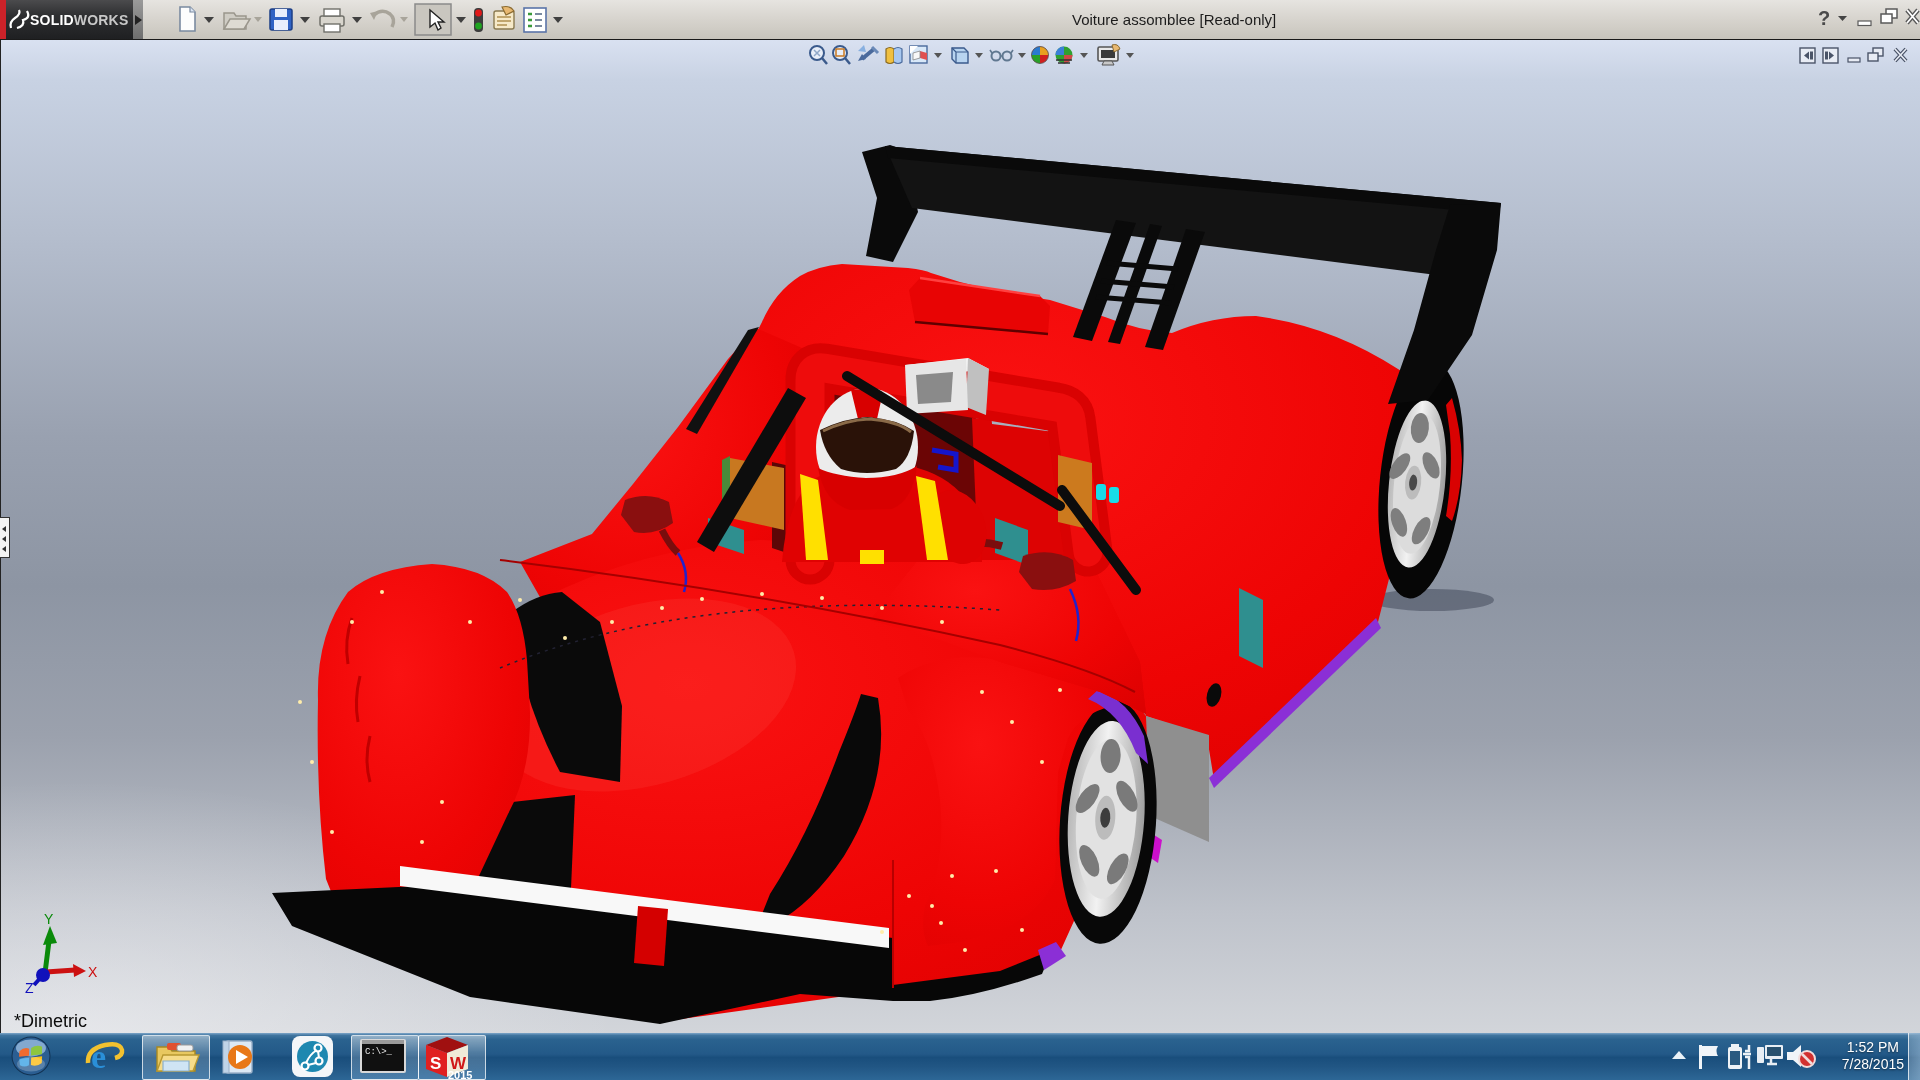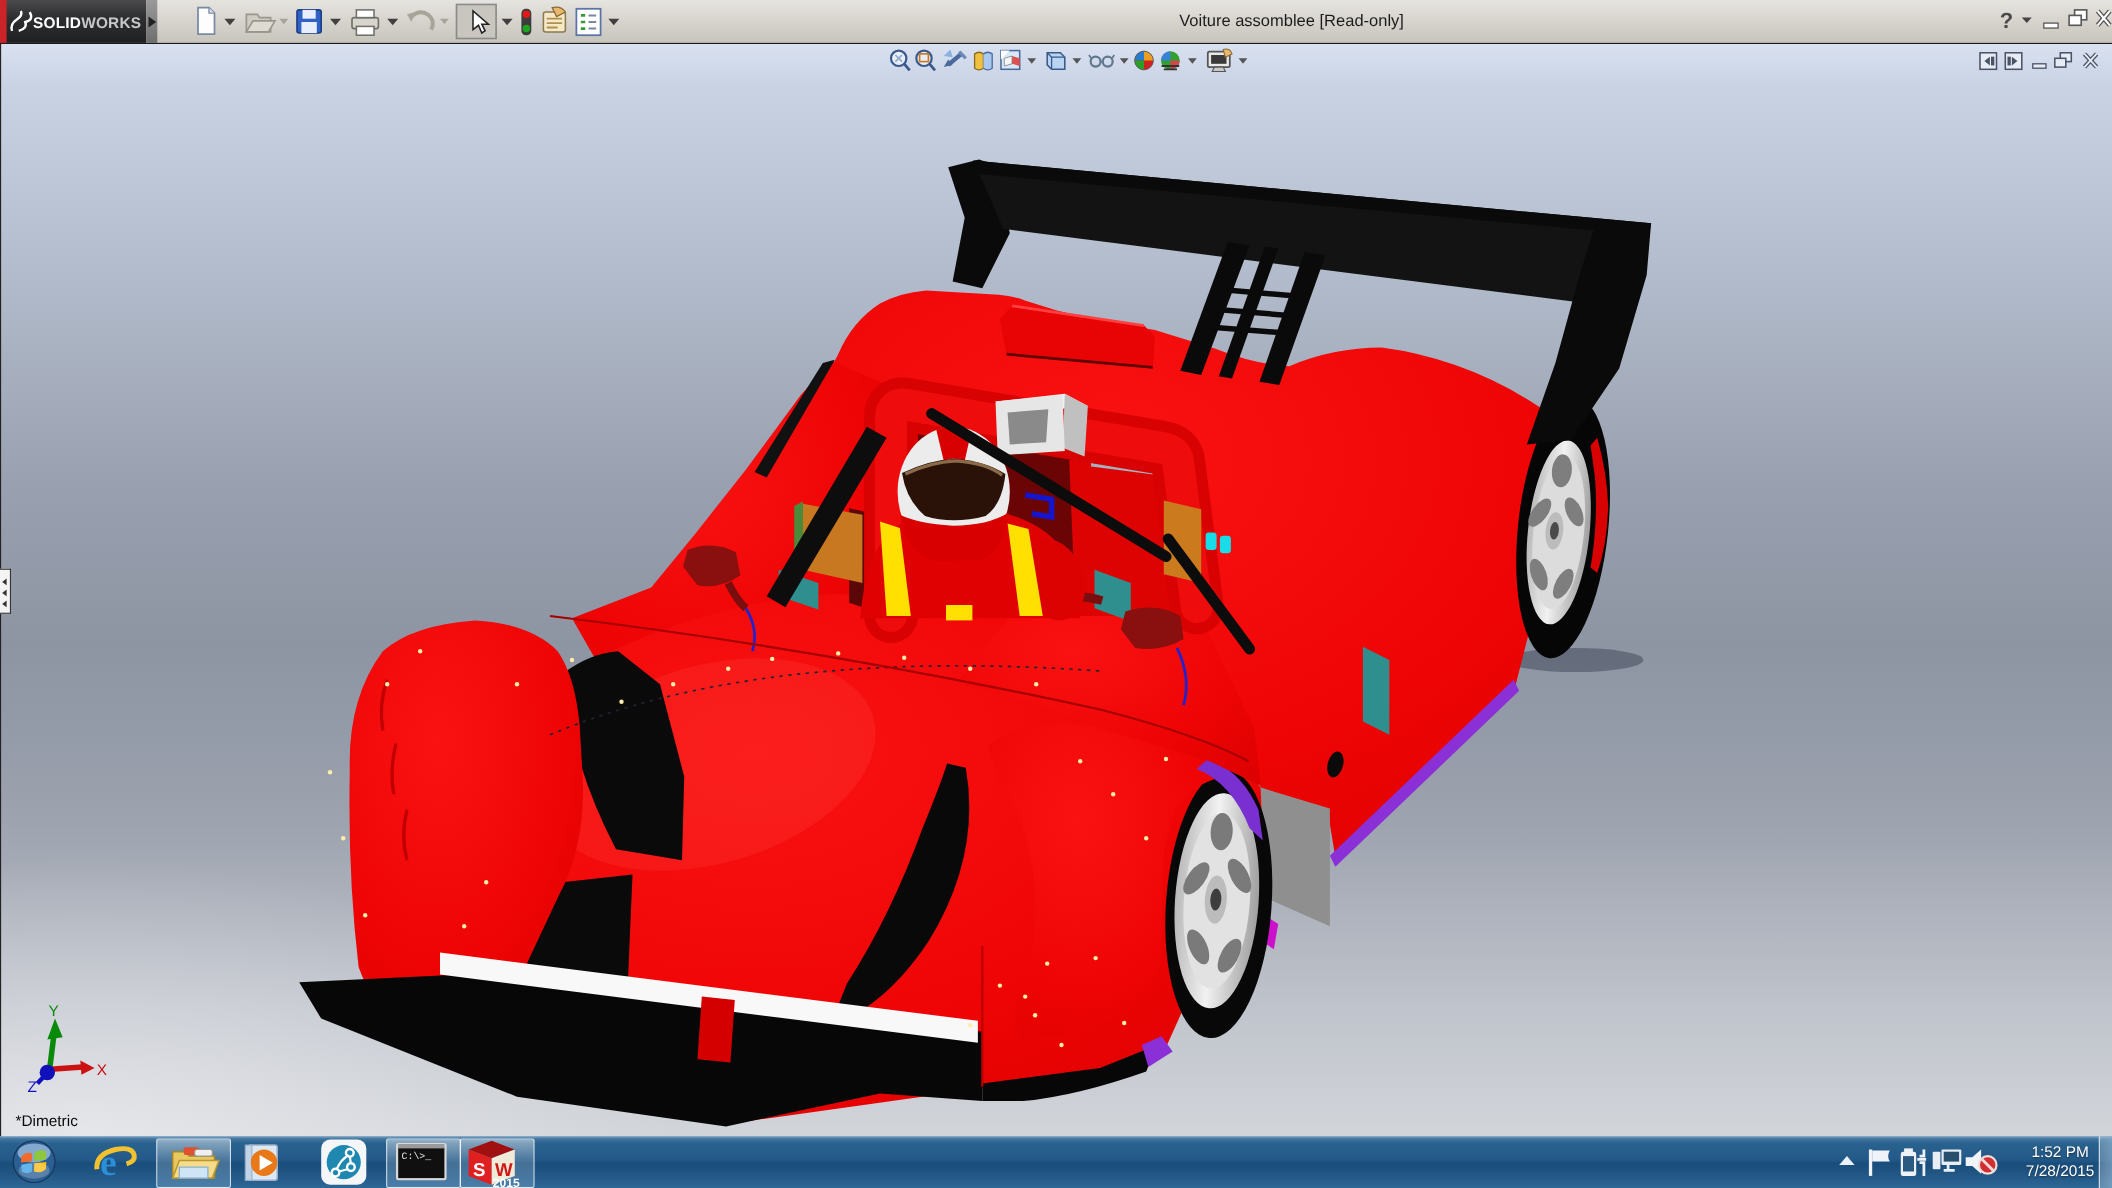--- a/index.html
+++ b/index.html
@@ -17,21 +17,21 @@
   #logotext span{color:#c8c8c8;font-weight:bold;}
   #logoarrow{position:absolute;left:133px;top:0;width:10px;height:39px;
     background:linear-gradient(180deg,#9a9a9a,#6e6e6e);}
   #title{position:absolute;left:1072px;top:11px;font-size:15px;color:#1c1c1c;}
   
   #viewport{position:absolute;left:0;top:40px;width:1920px;height:993px;
     background:
      radial-gradient(ellipse 900px 420px at 4% 100%, rgba(248,248,250,0.50), rgba(248,248,250,0) 60%),
      linear-gradient(180deg,#d9e1f1 0%,#c8d2e3 4%,#b4bdcd 20%,#99a1b0 40%,#8d95a3 55%,#9ba1ad 70%,#bfc3cb 88%,#d2d5da 100%);
     border-left:1px solid #222;}
-  #dimetric{position:absolute;left:14px;top:1011px;font-size:14px;color:#0a0a0a;}
+  #dimetric{position:absolute;left:14px;top:1011px;font-size:18px;color:#0a0a0a;}
   
   #lefttab{position:absolute;left:0px;top:517px;width:9px;height:39px;background:#f4f4f4;
     border:1px solid #333;border-left:none;}
   
   #taskbar{position:absolute;left:0;top:1033px;width:1920px;height:47px;
     background:linear-gradient(180deg,#7ea6c9 0%,#40759f 5%,#2a628f 14%,#235988 45%,#194e7c 52%,#215684 72%,#2d6796 100%);}
   .tbbox{position:absolute;top:2px;height:43px;border:1px solid rgba(255,255,255,0.72);
     border-radius:2px;background:linear-gradient(180deg,rgba(255,255,255,0.45),rgba(255,255,255,0.20) 40%,rgba(160,200,235,0.25));}
   #clock{position:absolute;right:16px;top:6px;color:#fff;font-size:14px;text-align:center;line-height:17px;
     text-shadow:0 1px 2px rgba(0,0,0,0.5);}

